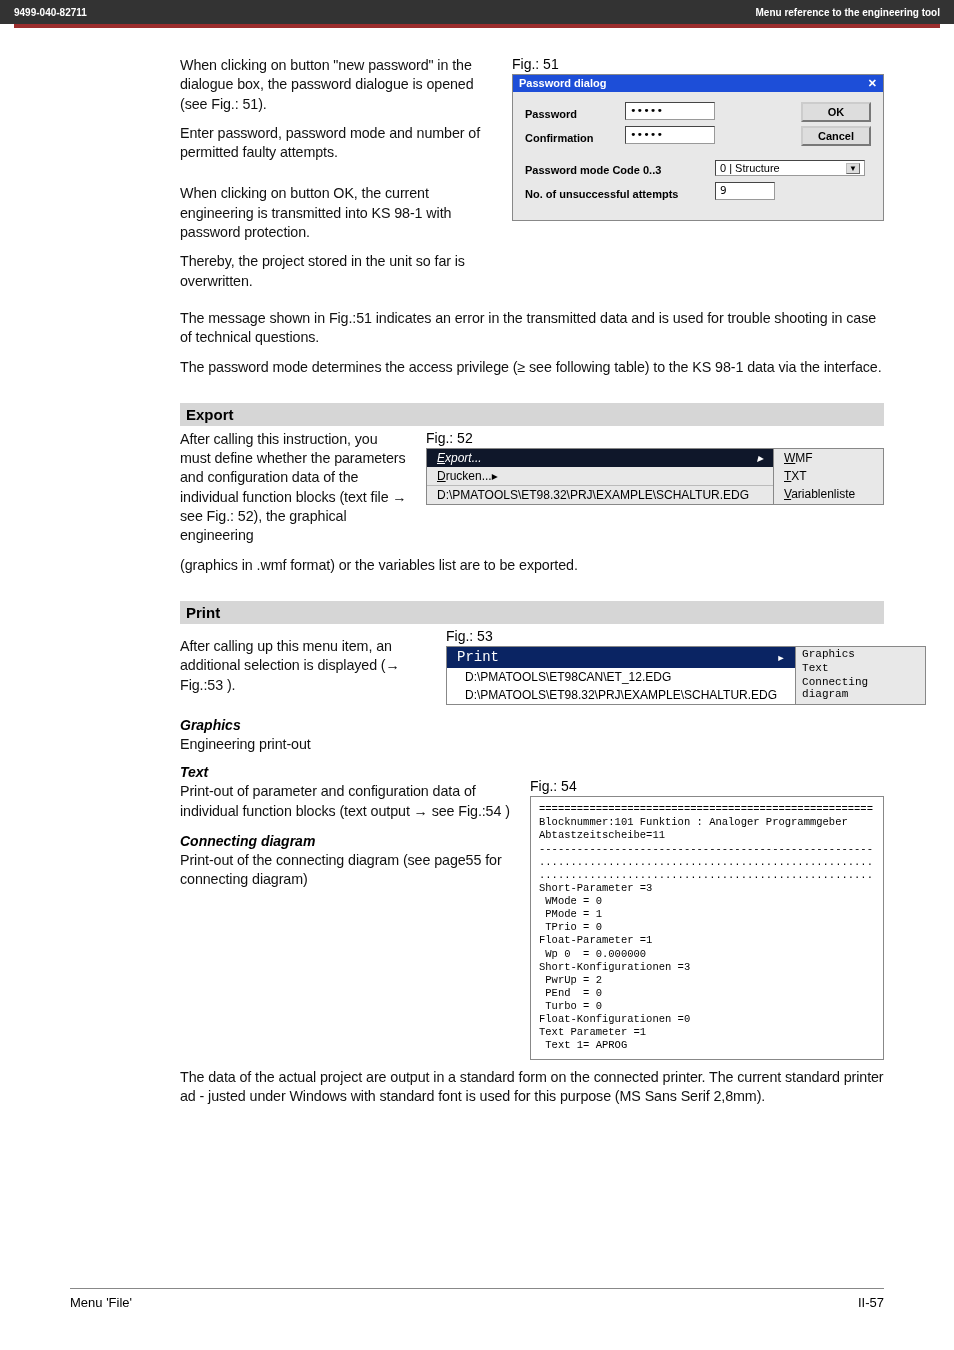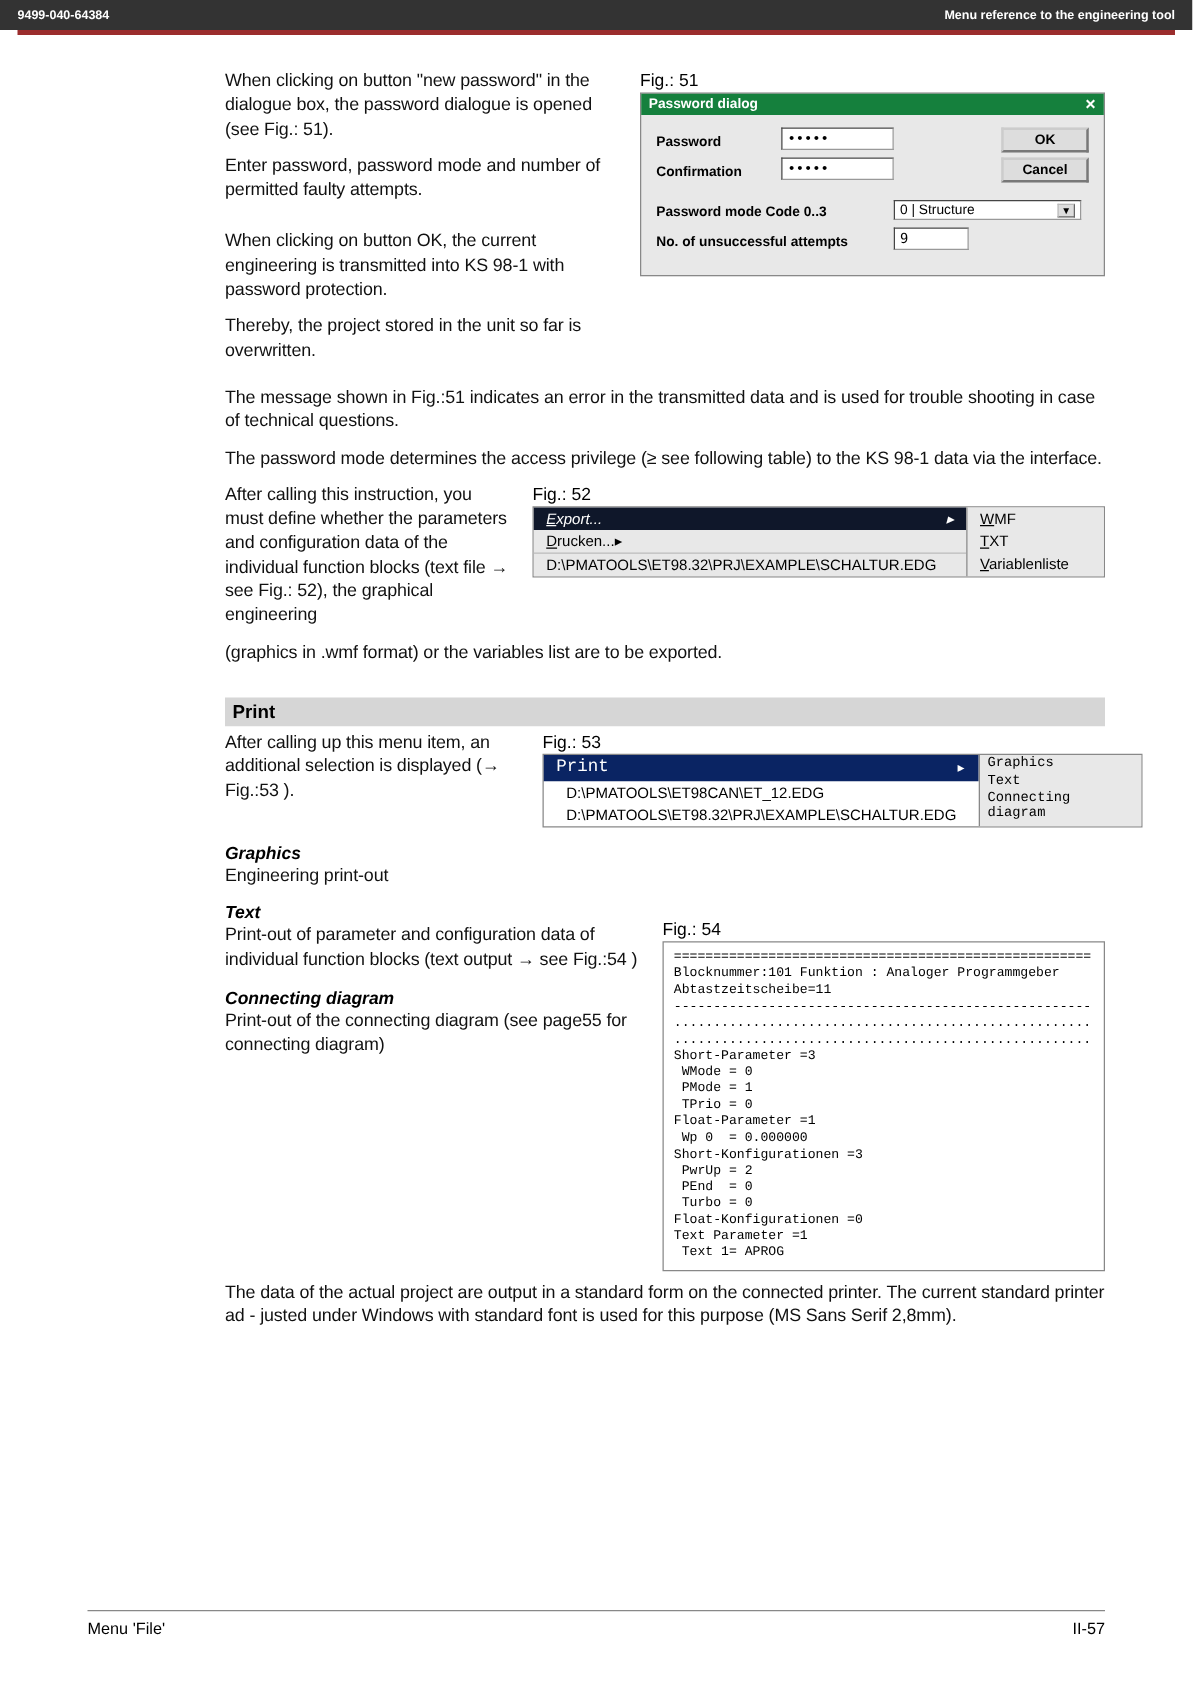--- a/index.html
+++ b/index.html
@@ -6,61 +6,61 @@
   body { width: 954px; height: 1350px; background: #fff; font-family: Arial, Helvetica, sans-serif; color: #000; position: relative; }
   .header-bar { background: #333; color: #fff; height: 24px; display: flex; justify-content: space-between; align-items: center; padding: 0 14px; font-size: 10px; font-weight: bold; }
   .accent-line { height: 4px; background: #9b2d2d; margin: 0 14px 4px 14px; }
   .content { padding: 0 70px 0 70px; }
   .para { font-family: "Helvetica Neue", Arial, sans-serif; font-size: 14.3px; font-weight: 300; line-height: 1.35; margin-bottom: 10px; color: #111; letter-spacing: -0.1px; }
   .row1 { display: flex; gap: 18px; margin-top: 28px; margin-left: 110px; }
   .row1 .left { flex: 1; }
   .row1 .right { width: 372px; }
   .figlabel { font-family: "Helvetica Neue", Arial, sans-serif; font-size: 14px; font-weight: 300; margin-bottom: 2px; }
   .dialog { border: 1px solid #888; background: #e8e8e8; font-family: "MS Sans Serif", Tahoma, sans-serif; font-size: 11px; }
-  .dlg-title { background: #15803d; color: #fff; padding: 2px 6px; font-weight: bold; font-size: 11px; display: flex; justify-content: space-between; }
+  .dlg-title { background: #1d4ed8; color: #fff; padding: 2px 6px; font-weight: bold; font-size: 11px; display: flex; justify-content: space-between; }
   .dlg-body { padding: 10px 12px 14px 12px; }
   .dlg-row { display: flex; align-items: flex-end; margin-bottom: 6px; }
   .dlg-row .lbl { width: 100px; font-weight: bold; }
   .dlg-input { background: #fff; border: 1px inset #999; padding: 1px 4px; width: 90px; height: 18px; font-family: monospace; }
   .dlg-btn { border: 2px outset #ccc; background: #ddd; width: 70px; text-align: center; padding: 2px 0; font-size: 11px; font-weight: bold; margin-bottom: 4px; margin-left: auto; }
   .dlg-combo { background: #fff; border: 1px inset #999; padding: 1px 4px; width: 150px; display: inline-flex; justify-content: space-between; align-items: center; }
   .dlg-combo .arrow { background: #ddd; border: 1px outset #bbb; width: 14px; text-align: center; font-size: 8px; }
   .section-hdr { background: #d6d6d6; padding: 3px 6px; font-weight: bold; font-size: 15px; margin-top: 26px; margin-bottom: 4px; font-family: Arial, sans-serif; }
   .row2 { display: flex; gap: 16px; margin-left: 0; }
   .row2 .left { width: 230px; flex-shrink: 0; }
   .row2 .right { flex: 1; }
   .menu-box { border: 1px solid #888; background: #fff; font-family: "MS Sans Serif", Tahoma, sans-serif; font-size: 12px; }
   .menu-main { display: flex; }
   .menu-left { flex: 1; background: #e8e8e8; }
   .menu-left .hl { background: #0f172a; color: #fff; padding: 2px 10px; display: flex; justify-content: space-between; font-style: italic; }
   .menu-left .norm { padding: 2px 10px; display: flex; }
   .menu-right { width: 110px; background: #e8e8e8; border-left: 1px solid #888; }
   .menu-right div { padding: 2px 10px; }
-  .row3 { display: flex; gap: 4px; }
+  .row3 { display: flex; gap: 16px; align-items: flex-end; }
   .row3 .left { width: 250px; flex-shrink: 0; }
   .row3 .right { flex: 1; }
   .print-box { border: 1px solid #888; background: #fff; font-family: "MS Sans Serif", Tahoma, sans-serif; font-size: 12px; display: flex; }
   .print-left { flex: 1; }
   .print-left .hl { background: #0a2463; color: #fff; padding: 2px 10px; font-family: 'Courier New', monospace; font-size: 14px; display: flex; justify-content: space-between; }
   .print-left .path { padding: 2px 18px; font-family: Arial, sans-serif; font-size: 12px; }
   .print-right { width: 130px; background: #e8e8e8; border-left: 1px solid #888; font-family: 'Courier New', monospace; font-size: 11px; }
   .print-right div { padding: 1px 6px; }
   .subhdr { font-weight: bold; font-style: italic; font-size: 14px; margin-top: 12px; margin-bottom: 2px; font-family: Arial, sans-serif; }
   .row4 { display: flex; gap: 20px; margin-top: 2px; }
   .row4 .left { width: 330px; flex-shrink: 0; }
   .row4 .right { flex: 1; }
   .codebox { border: 1px solid #888; background: #fff; font-family: 'Courier New', monospace; font-size: 10.5px; padding: 6px 8px; white-space: pre; line-height: 1.25; overflow: hidden; }
   .footer { position: absolute; bottom: 40px; left: 70px; right: 70px; border-top: 1px solid #888; padding-top: 6px; display: flex; justify-content: space-between; font-family: "Helvetica Neue", Arial, sans-serif; font-size: 13px; font-weight: 300; }
   .u { text-decoration: underline; }
 </style>
 </head>
 <body>
 
 <div class="header-bar">
-  <span>9499-040-64384</span>
+  <span>9499-040-82711</span>
   <span>Menu reference to the engineering tool</span>
 </div>
 <div class="accent-line"></div>
 
 <div class="content">
 
   <div class="row1">
     <div class="left">
       <p class="para">When clicking on button "new password" in the dialogue box, the password dialogue is opened (see Fig.: 51).</p>
       <p class="para">Enter password, password mode and number of permitted faulty attempts.</p>
@@ -106,20 +106,21 @@
       </div>
     </div>
   </div>
 
   <div style="margin-left:110px;margin-top:8px">
     <p class="para">The message shown in Fig.:51 indicates an error in the transmitted data and is used for trouble shooting in case of technical questions.</p>
     <p class="para">The password mode determines the access privilege (≥ see following table) to the KS 98-1 data via the interface.</p>
   </div>
 
   <div style="margin-left:110px">
+    <div class="section-hdr">Export</div>
     <div class="row2">
       <div class="left">
         <p class="para">After calling this instruction, you must define whether the parameters and configuration data of the individual function blocks (text file → see Fig.: 52), the graphical engineering</p>
       </div>
       <div class="right">
         <div class="figlabel">Fig.: 52</div>
         <div class="menu-box">
           <div class="menu-main">
             <div class="menu-left">
               <div class="hl">

